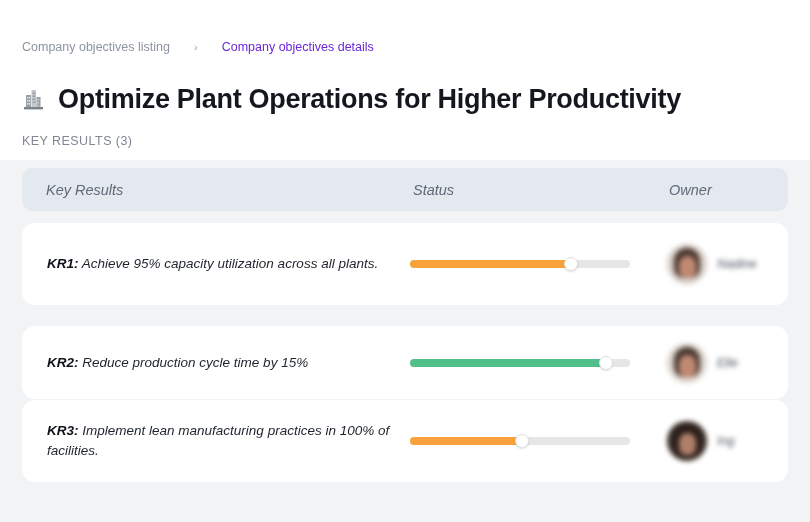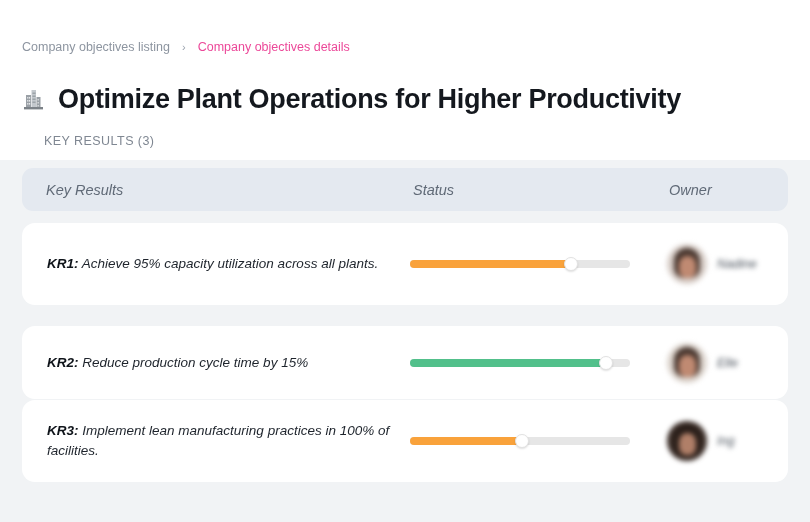--- a/index.html
+++ b/index.html
@@ -23,36 +23,36 @@
     box-sizing: border-box;
   }
 
   
   .breadcrumb {
     position: absolute;
     left: 22px;
     top: 38px;
     display: flex;
     align-items: center;
-    gap: 12px;
+    gap: 24px;
     font-size: 12.5px;
     line-height: 18px;
   }
   .crumb-muted {
     color: #8d95a0;
     white-space: nowrap;
   }
   .crumb-sep {
     color: #9aa2ad;
     font-size: 11px;
     display: inline-block;
     transform: translateY(-0.5px);
   }
   .crumb-current {
-    color: #ec4899;
+    color: #6d28d9;
     white-space: nowrap;
   }
 
   
   .title-row {
     position: absolute;
     left: 22px;
     top: 64px;
     display: flex;
     align-items: center;
@@ -76,21 +76,20 @@
 
   
   .section-label {
     position: absolute;
     left: 22px;
     top: 132px;
     font-size: 12.5px;
     letter-spacing: 0.45px;
     color: #7f8792;
     line-height: 18px;
-    margin-left: 22px;
   }
 
   
   .list-area {
     position: absolute;
     left: 0;
     top: 160px;
     width: 810px;
     height: 438px;
     background: #f1f3f5;

